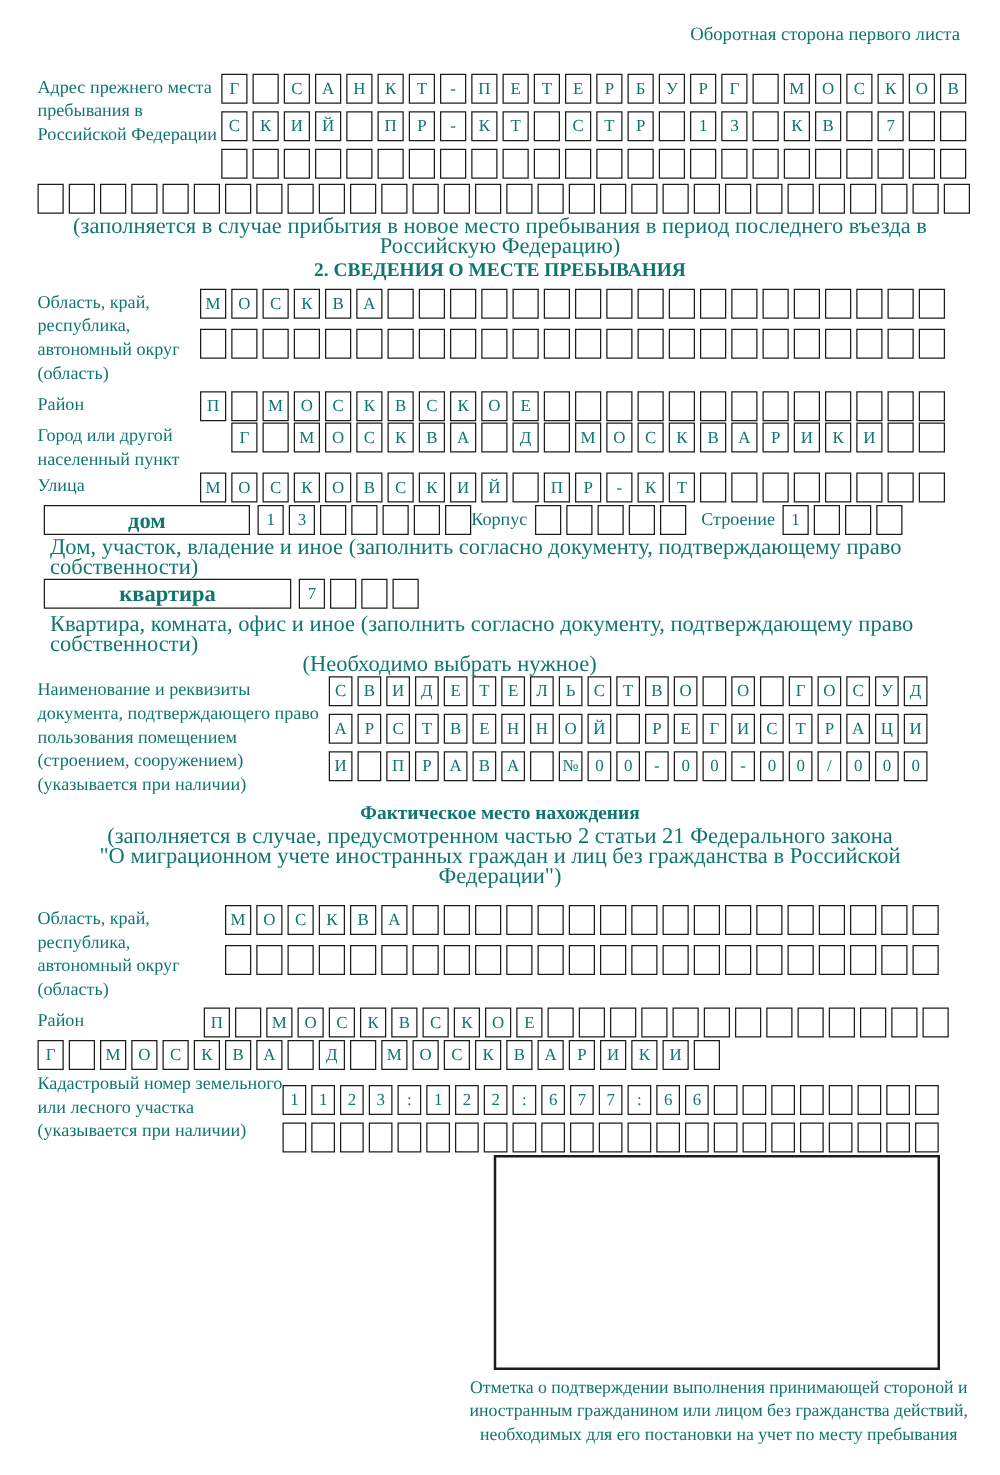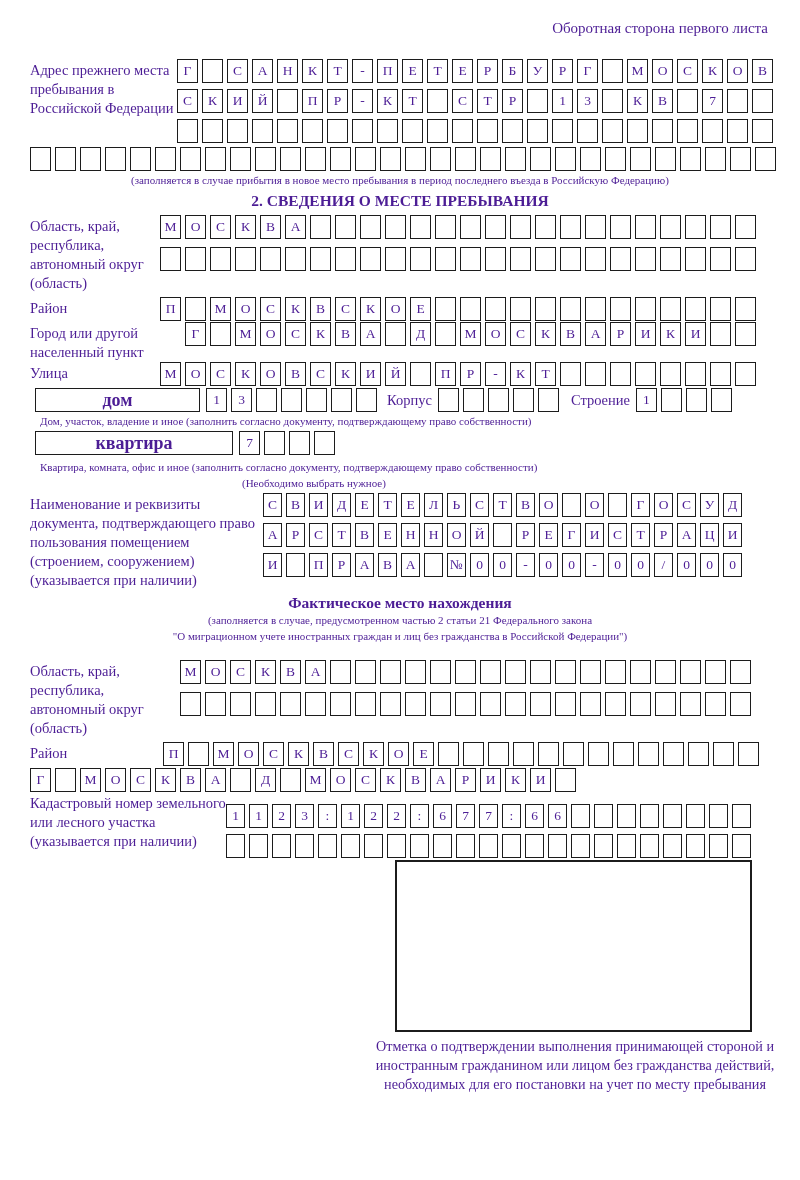--- a/index.html
+++ b/index.html
@@ -1,40 +1,40 @@
 <!DOCTYPE html>
 <html><head>
 <meta charset="utf-8">
 <style>
   * { margin:0; padding:0; box-sizing:border-box; }
   html,body { background:#ffffff; }
   .page {
     position:relative; width:800px; height:1180px; margin:0 auto;
-    background:#ffffff; color:#4c1d95;
+    background:#ffffff; color:#0f766e;
     font-family:"Liberation Serif", "DejaVu Serif", serif;
     padding:0 30px; overflow:hidden;
   }
   .hdr { margin-top:20px; margin-right:2px; text-align:right; font-size:15px; }
   .frow { display:flex; align-items:flex-start; }
   .lbl { font-size:14.5px; line-height:19px; flex:none; padding-top:2px; }
   .w147{width:147px} .w130{width:130px} .w155{width:155px} .w233{width:233px}
   .w150{width:150px} .w133{width:133px} .w195{width:195px} .w196{width:196px}
   .rows { display:flex; flex-direction:column; gap:6px; }
   .cellrow { display:flex; gap:4px; }
   .cell {
     flex:none; width:21px; height:24px; border:1.8px solid #1c1c1c;
     display:flex; align-items:center; justify-content:center;
     font-size:13.5px; background:#fff;
   }
   .sm .cell { width:19px; }
   .widebox {
     flex:none; height:24px; border:1.8px solid #1c1c1c;
     display:flex; align-items:center; justify-content:center; font-size:18px;font-weight:bold;
   }
-  .note { font-size:11px; line-height:16px; }
+  .note { font-size:18px; line-height:16px; }
   .center { text-align:center; }
   .sec-title { text-align:center; font-weight:bold; font-size:15.5px; }
   .houserow { display:flex; align-items:center; }
   .inline-lbl { font-size:14.5px; flex:none; }
   .stayrow { display:flex; align-items:center; font-size:15px; }
   .cb { width:22px; height:26px; border:2px solid #1c1c1c; font-size:14px; }
   .stampbox { border:2px solid #1c1c1c; background:#fff; }
   .caption { font-size:14.2px; line-height:19px; text-align:center; }
 </style>
 </head>
@@ -314,21 +314,21 @@
     <div class="widebox" style="width:165px;margin-left:5px">дом</div>
     <div class="cellrow" style="margin-left:6px">
         <span class="cell">1</span>
         <span class="cell">3</span>
         <span class="cell"></span>
         <span class="cell"></span>
         <span class="cell"></span>
         <span class="cell"></span>
         <span class="cell"></span>
       </div>
-    <div class="inline-lbl" style="margin-left:10px">Корпус</div>
+    <div class="inline-lbl" style="">Корпус</div>
     <div class="cellrow" style="margin-left:6px">
         <span class="cell"></span>
         <span class="cell"></span>
         <span class="cell"></span>
         <span class="cell"></span>
         <span class="cell"></span>
       </div>
     <div class="inline-lbl" style="margin-left:12px">Строение</div>
     <div class="cellrow" style="margin-left:6px">
         <span class="cell">1</span>

